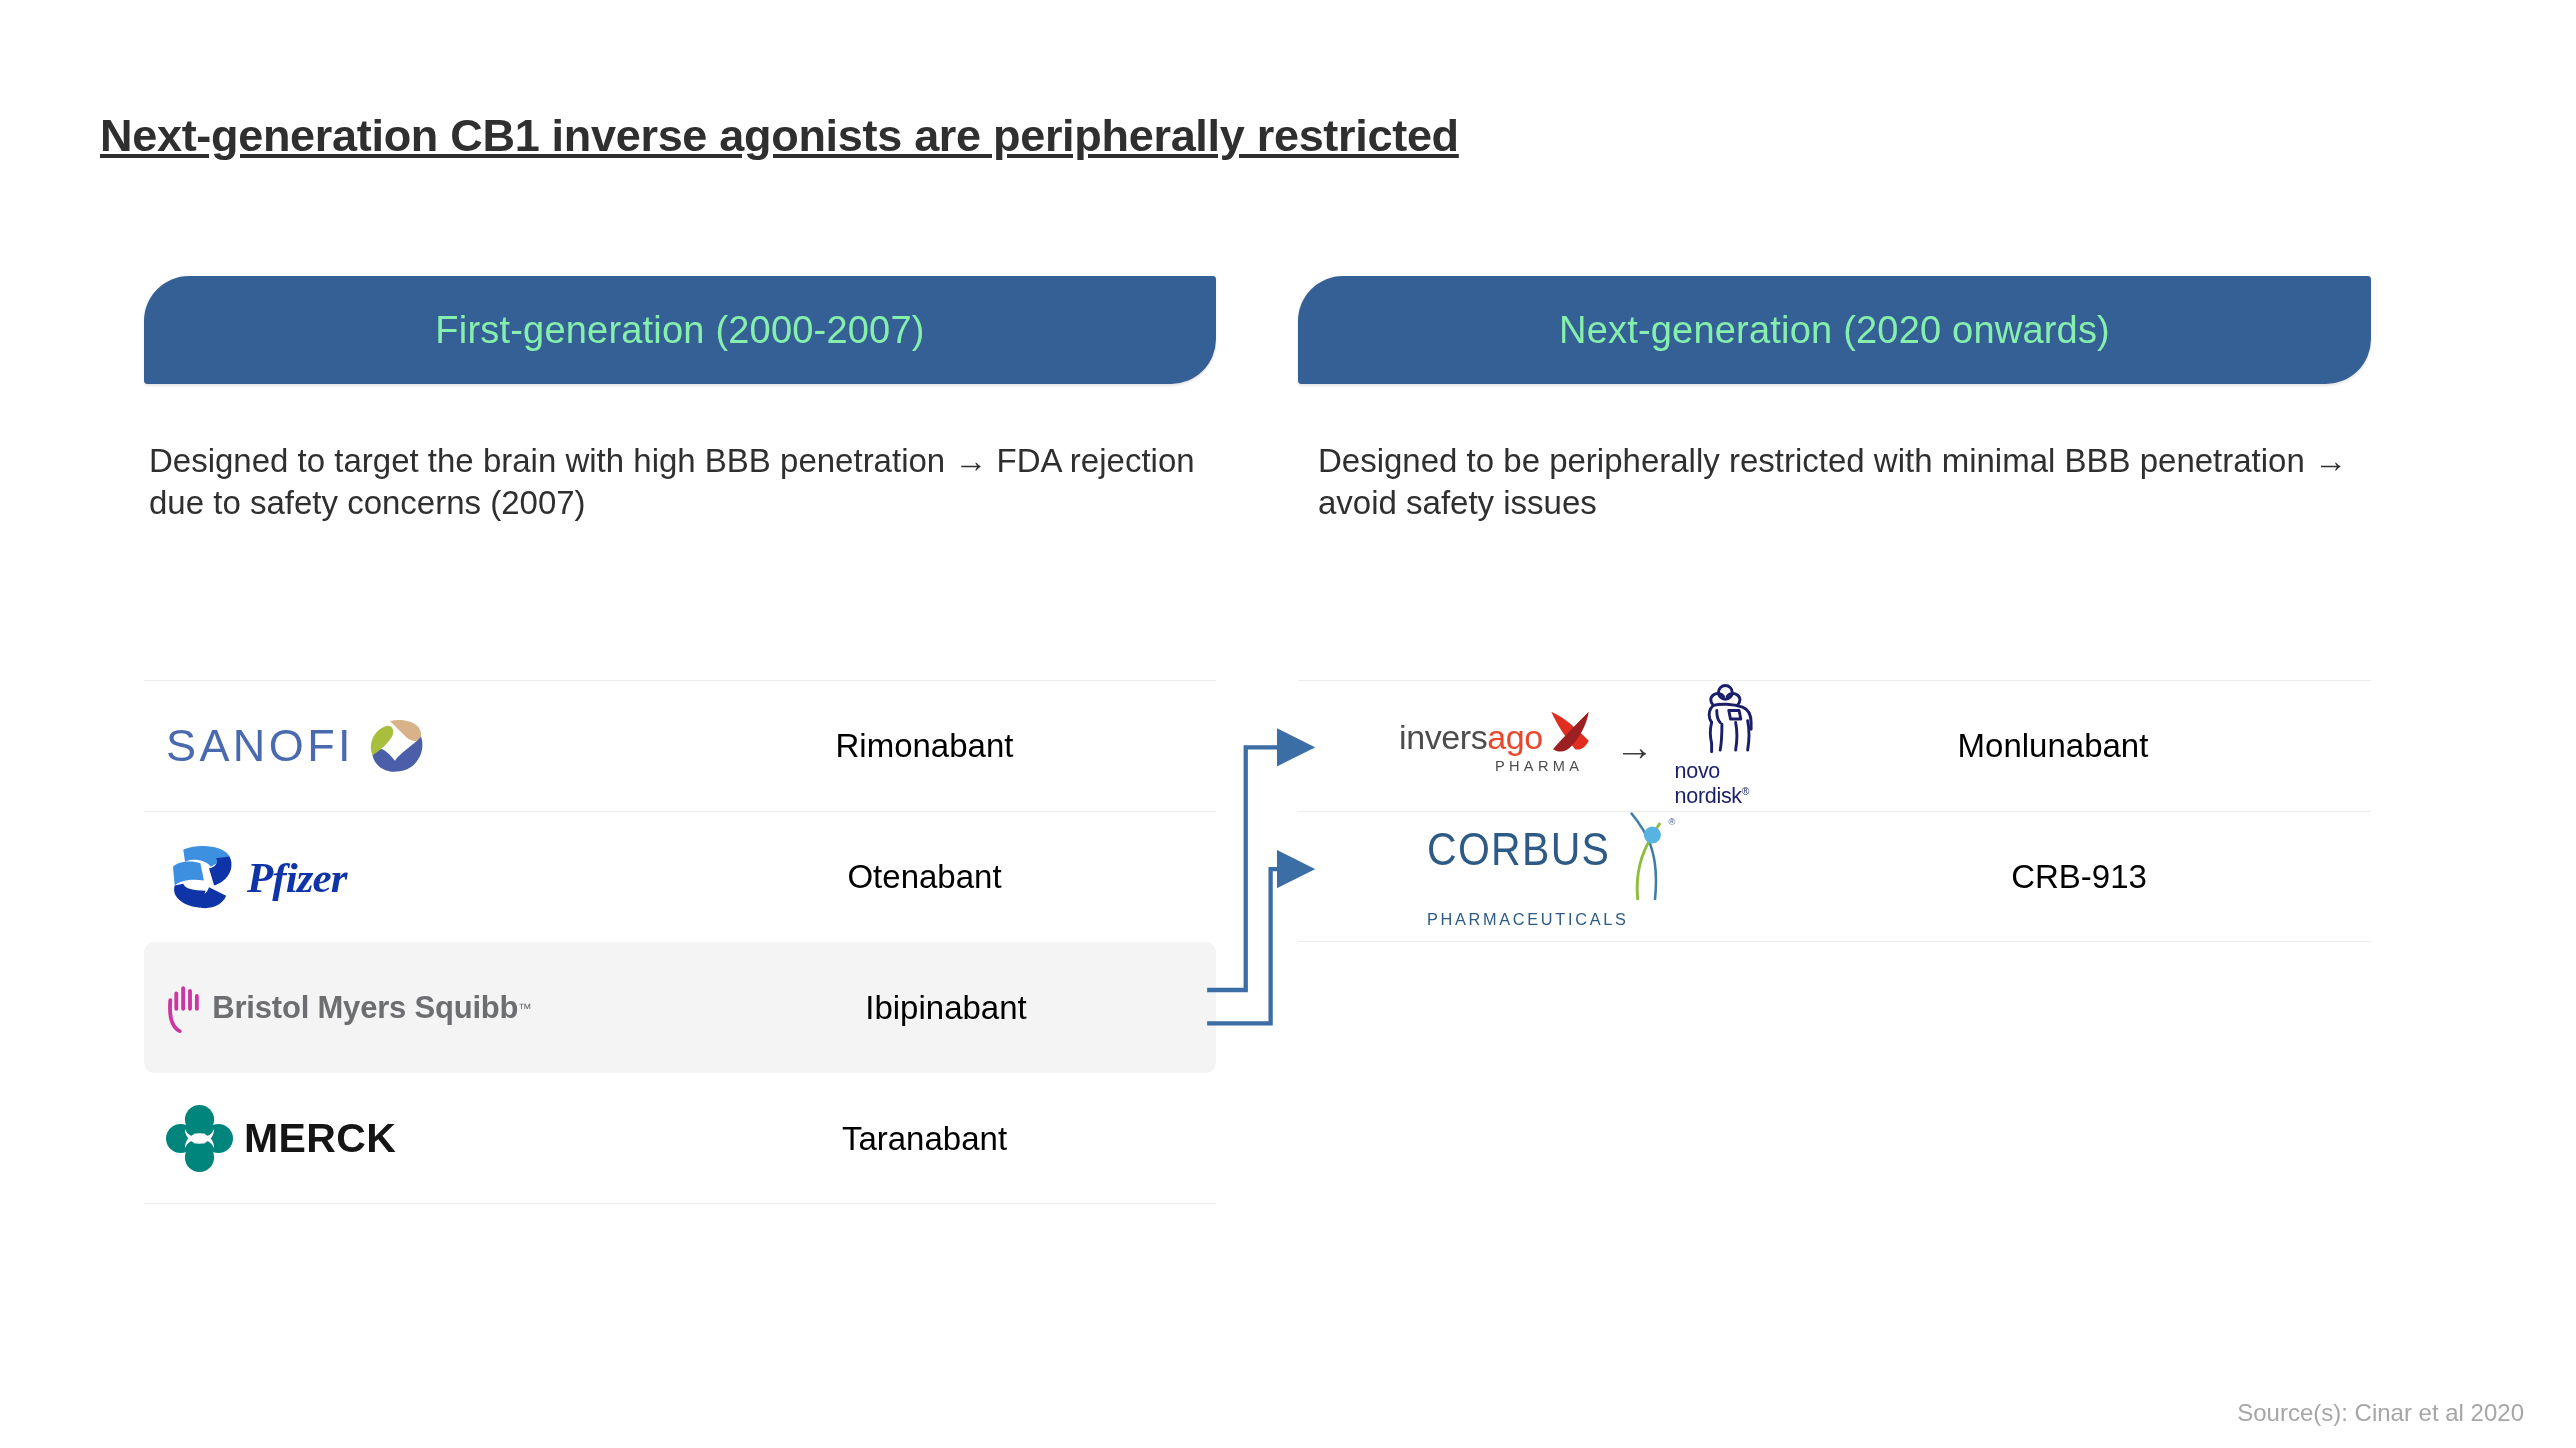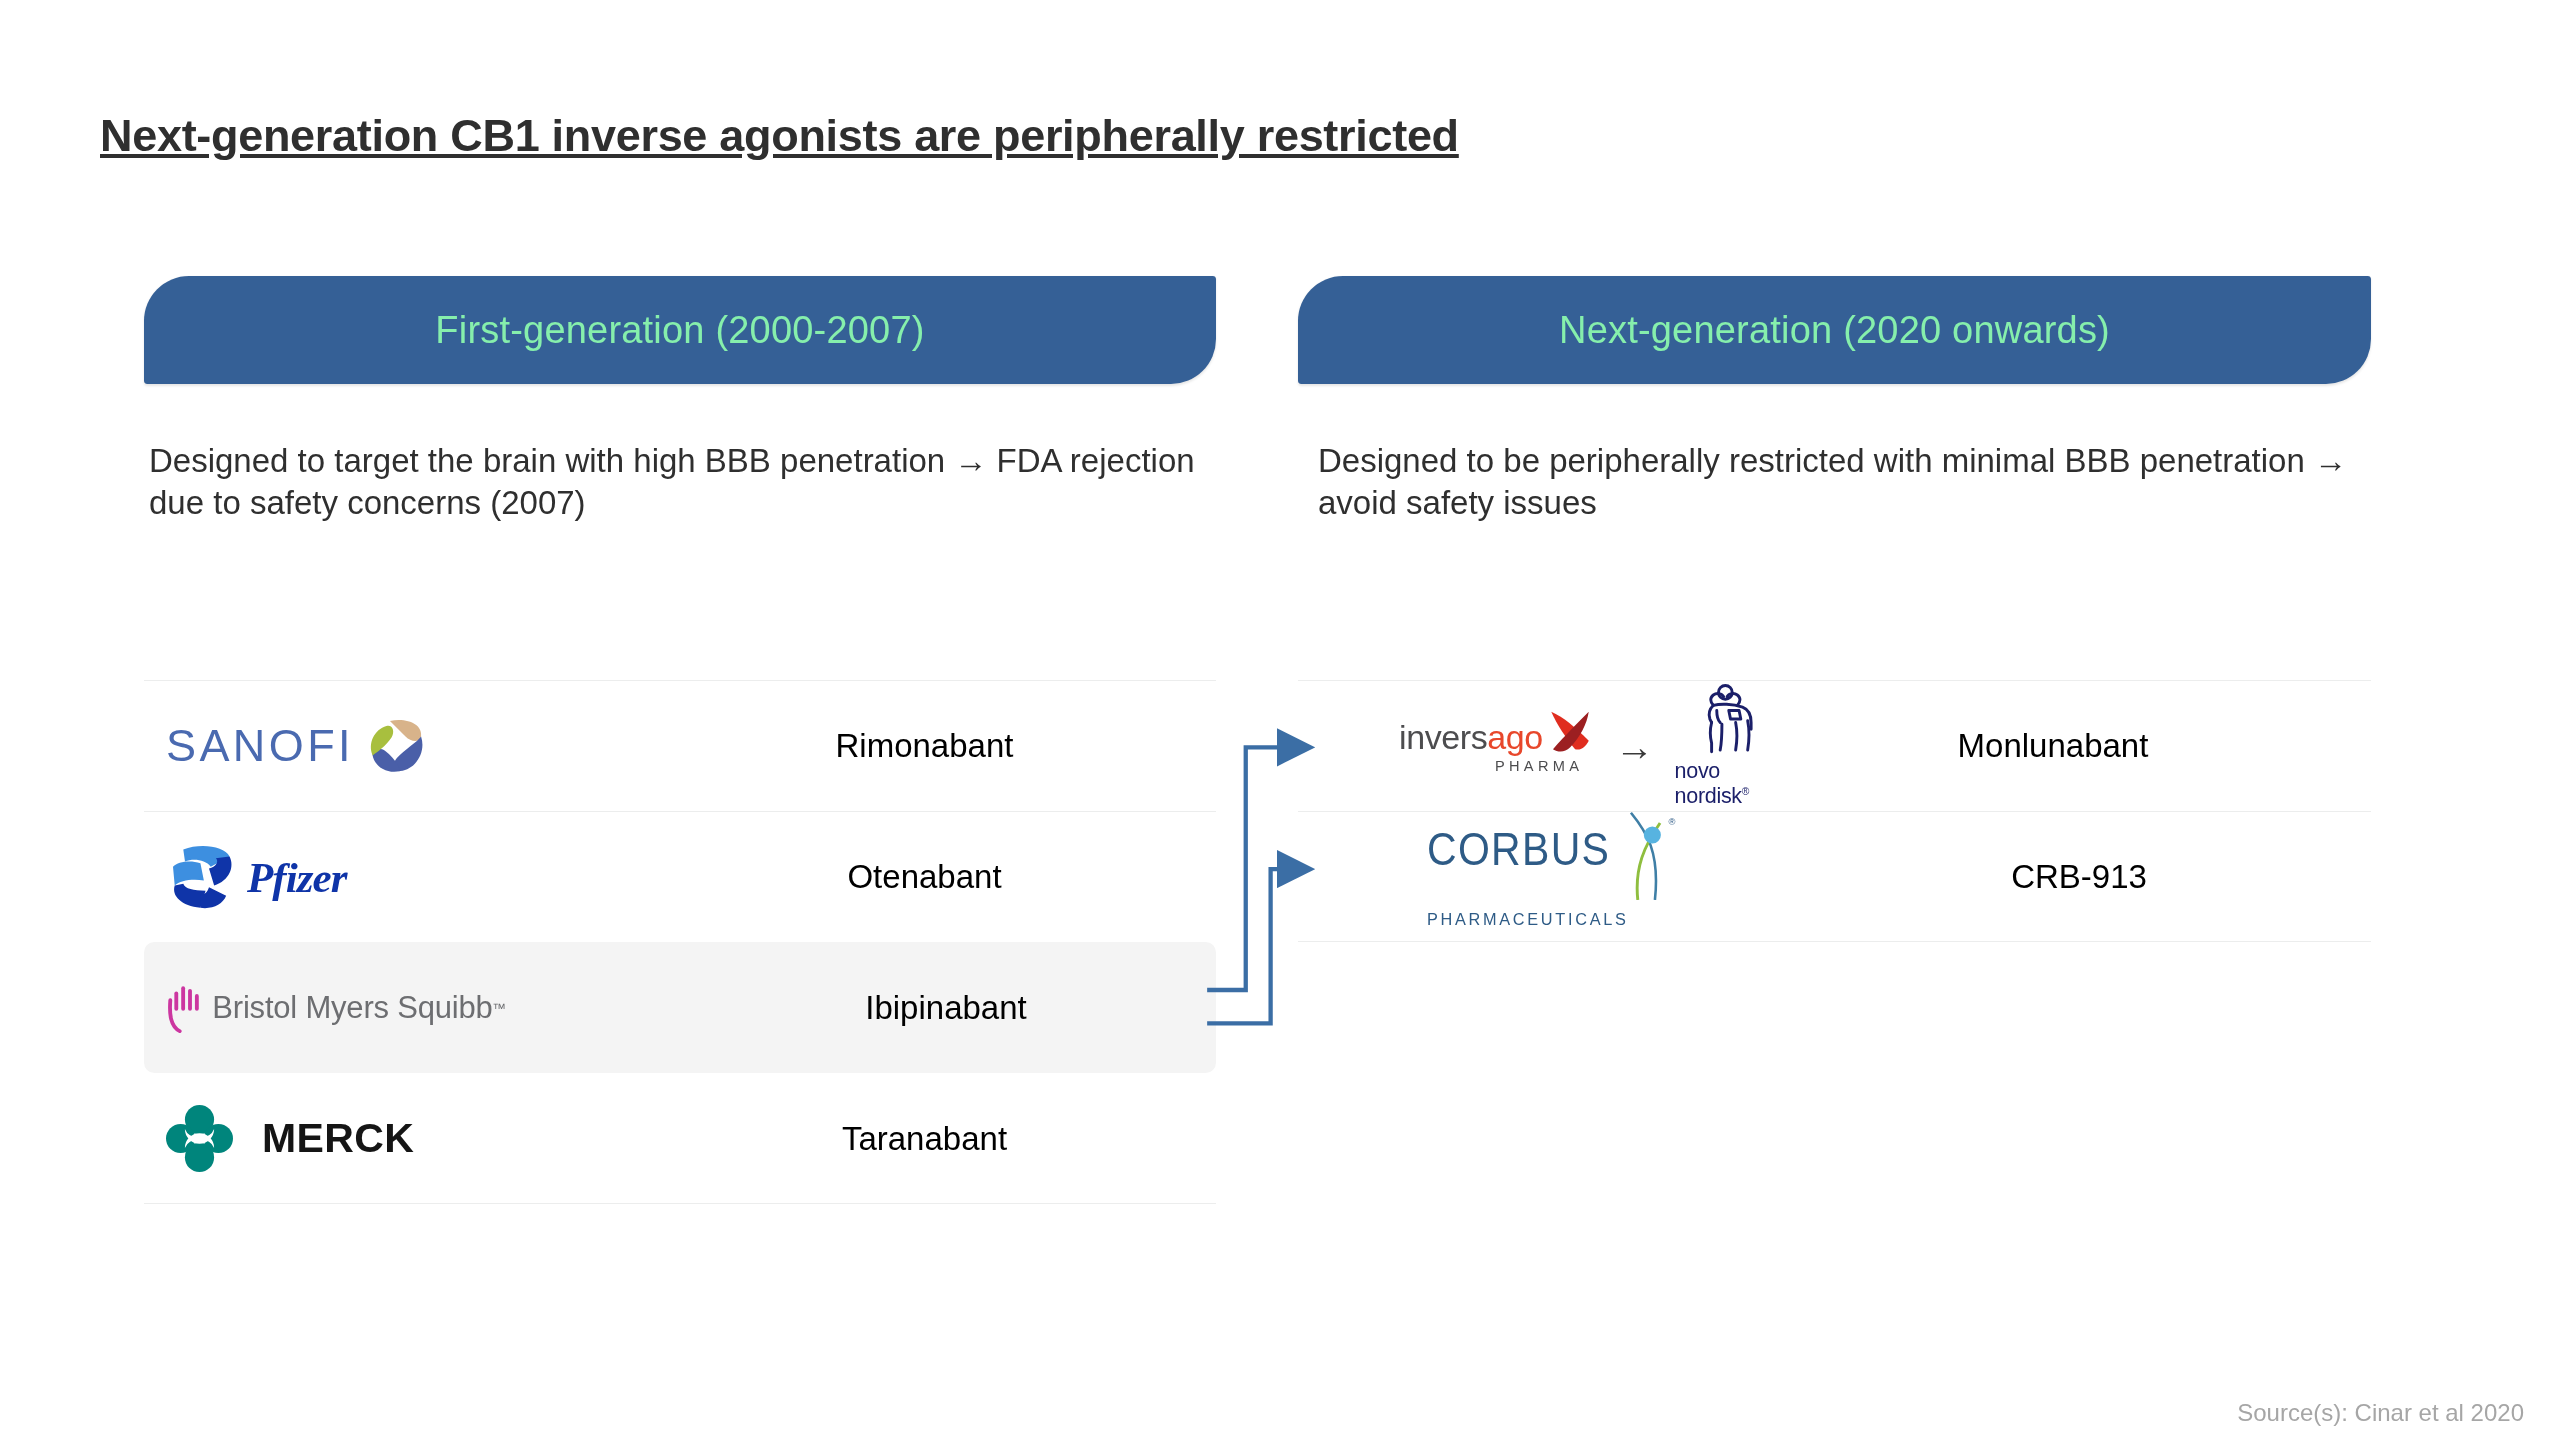--- a/index.html
+++ b/index.html
@@ -121,29 +121,29 @@
 
   
   .logo-pfizer .word {
     font-size: 43px; font-weight: bold; font-style: italic;
     color: #0f34a8; letter-spacing: -0.9px; margin-left: 6.9px;
     font-family: "Liberation Serif", serif;
   }
 
   
   .logo-bms .word {
-    font-size: 31px; color: #6d6e71; font-weight: 400;
+    font-size: 31px; color: #6d6e71; font-weight: 700;
     margin-left: 10.3px; letter-spacing: -0.2px;
   }
   .logo-bms .tm { font-size: 13.7px; vertical-align: super; color:#6d6e71; }
 
   
   .logo-merck .word {
     font-size: 41px; font-weight: bold; color: #151515;
-    margin-left: 29px; letter-spacing: 0.4px;
+    margin-left: 11px; letter-spacing: 0.4px;
   }
 
   
   .logo-inversago { flex-direction: column; align-items: flex-start; }
   .logo-inversago .top { display: flex; align-items: center; }
   .logo-inversago .w1 { font-size: 34px; color: #4d4d4f; letter-spacing: -0.4px; }
   .logo-inversago .w2 { font-size: 34px; color: #e8472b; letter-spacing: -0.4px; }
   .logo-inversago .sub {
     font-size: 14.6px; color: #4d4d4f; letter-spacing: 4.3px;
     margin-left: 96px; margin-top: 1.7px;

